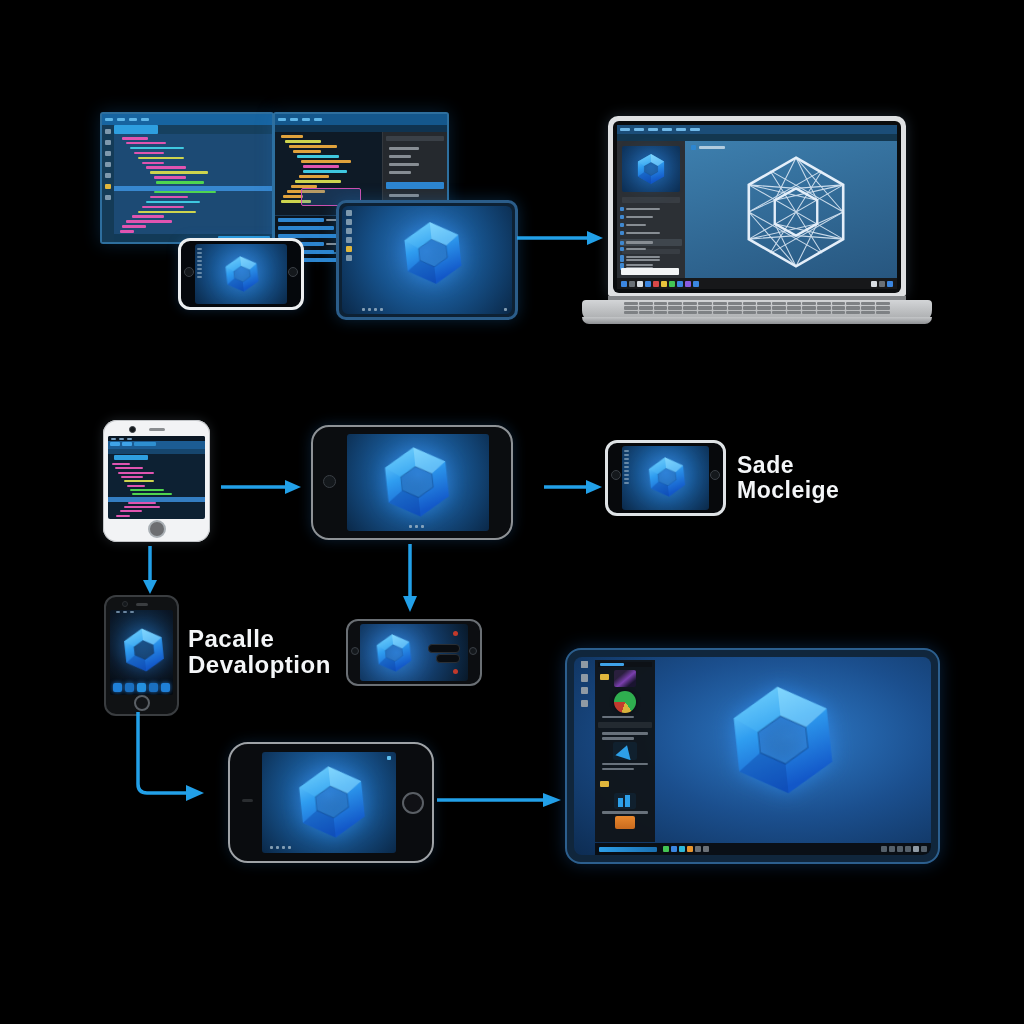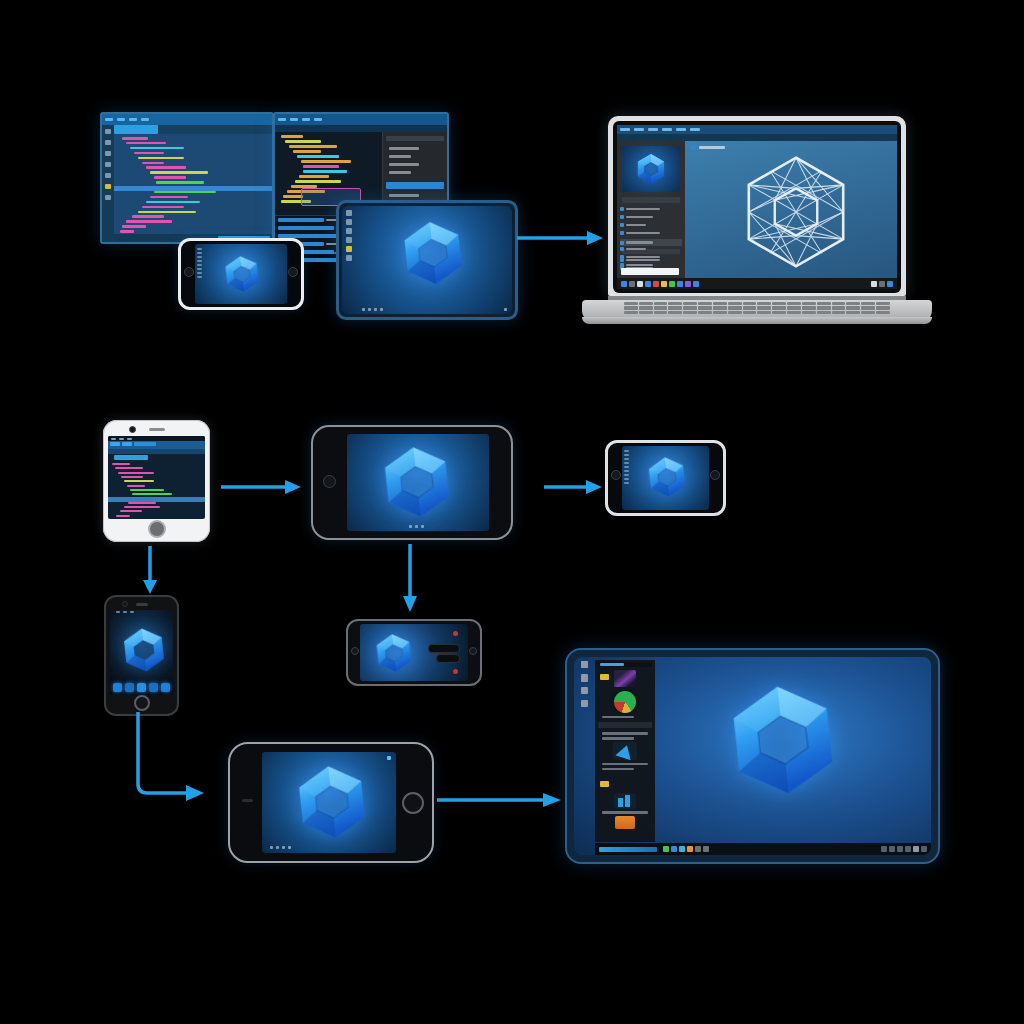--- a/index.html
+++ b/index.html
@@ -593,20 +593,24 @@
           <div></div>
         </div>
       <svg class="hex" style="left:24px;top:10px;width:42px;height:42px;transform:rotate(-6deg)">
           <use href="#hexlogo"></use>
         </svg>
     </div>
     <div class="cam" style="left:3px;top:27px;"></div>
     <div class="cam" style="right:3px;top:27px;"></div>
   </div>
 
+  <div class="biglabel label-sade">
+    <div>Sade</div>
+    <div>Mocleige</div>
+  </div>
 
   <svg class="arrow" style="left:141px;top:546px;" width="18" height="50">
     <line x1="9" y1="0" x2="9" y2="34" stroke="#22a0e8" stroke-width="3.5"></line>
     <polygon points="2,34 16,34 9,48" fill="#22a0e8"></polygon>
   </svg>
   <svg class="arrow" style="left:401px;top:544px;" width="18" height="70">
     <line x1="9" y1="0" x2="9" y2="52" stroke="#22a0e8" stroke-width="3.5"></line>
     <polygon points="2,52 16,52 9,68" fill="#22a0e8"></polygon>
   </svg>
 
@@ -626,20 +630,24 @@
         <div class="dockicon"></div>
           <div class="dockicon" style="background:#1a6fc0;"></div>
         <div class="dockicon" style="background:#2490e0;"></div>
           <div class="dockicon" style="background:#1a6fc0;"></div>
         <div class="dockicon"></div>
       </div>
     </div>
     <div class="homering" style="left:50%;transform:translateX(-50%);bottom:3px;width:12px;height:12px;"></div>
   </div>
 
+  <div class="biglabel label-pacalle">
+    <div>Pacalle</div>
+    <div>Devaloption</div>
+  </div>
 
   <div class="device phone-s3">
     <div class="ph-screen" style="left:12px;right:12px;top:3px;bottom:3px;
          background:radial-gradient(circle at 34% 50%,#2a72c0 0%,#123a66 55%,#081828 100%);">
       <svg class="hex" style="left:14px;top:9px;width:40px;height:40px;transform:rotate(-6deg)">
           <use href="#hexlogo"></use>
         </svg>
       <div class="pill" style="right:8px;top:20px;width:30px;"></div>
       <div class="pill" style="right:8px;top:30px;width:22px;"></div>
       <div class="reddot" style="right:10px;top:7px;"></div>

